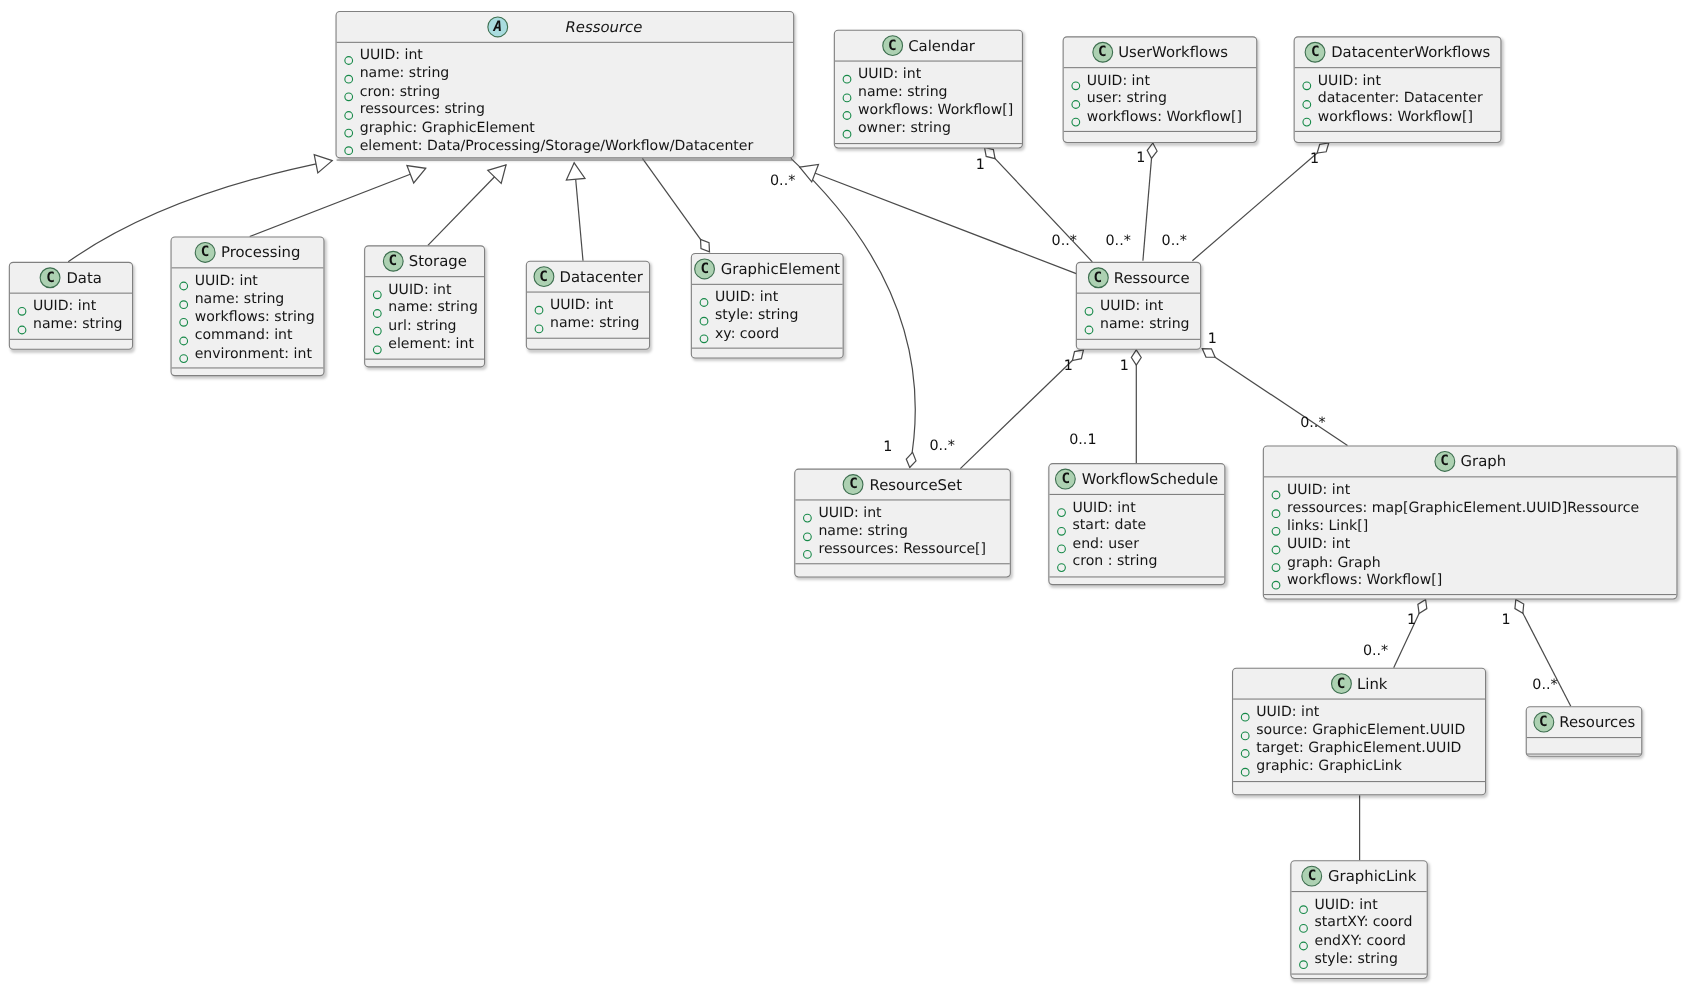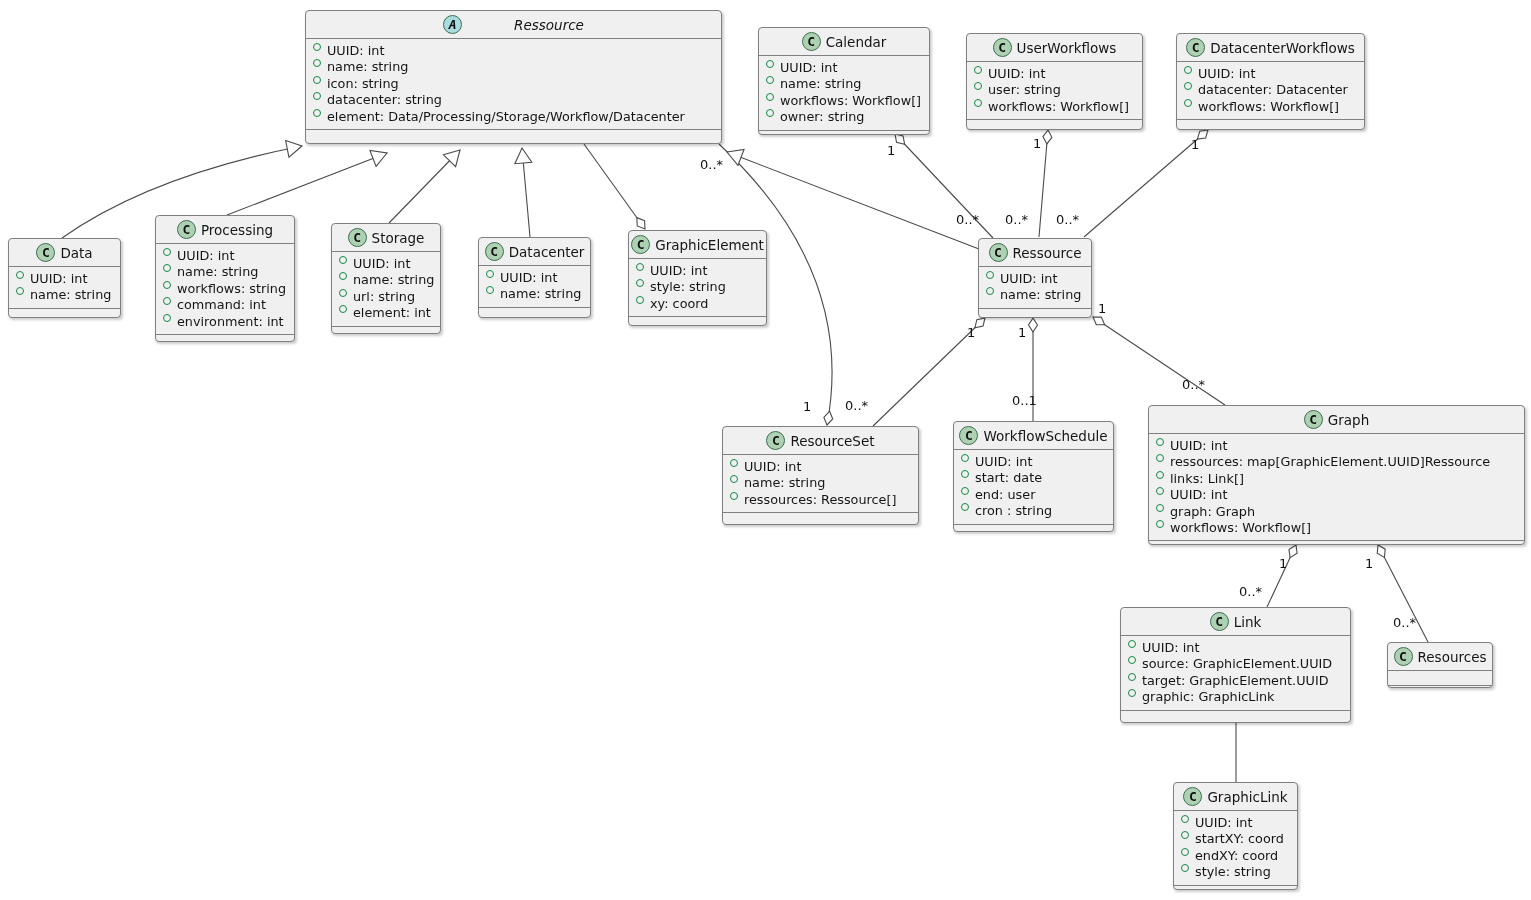--- a/index.html
+++ b/index.html
@@ -13,21 +13,21 @@
   .uml-title{display:flex;align-items:center;justify-content:center;gap:5px;height:27px;flex:none;
              border-bottom:1px solid var(--box_border,#808080);font-size:13.5px;
              color:var(--text_color,#121212);padding:0 6px;white-space:nowrap;}
   .uml-title.abstract .cname{font-style:italic;margin-left:47px;}
   .cicon{width:19px;height:19px;border-radius:50%;background:var(--icon_class_bg,#add1b2);
          border:1px solid #3d6e4f;display:flex;align-items:center;justify-content:center;
          font-family:"DejaVu Sans Mono","Liberation Mono",monospace;font-weight:bold;font-size:13px;
          color:#101010;flex:none;box-sizing:border-box;}
   .cicon.abstract{background:var(--icon_abstract_bg,#a9dcdf);font-style:italic;}
   .uml-attrs{flex:none;padding:4px 7px;border-bottom:1px solid var(--box_border,#808080);min-height:6px;}
-  .attr{display:flex;align-items:flex-start;gap:6px;white-space:nowrap;font-size:12.8px;
+  .attr{display:flex;align-items:flex-end;gap:6px;white-space:nowrap;font-size:12.8px;
         line-height:16.4px;color:var(--text_color,#151515);}
   .bullet{width:6px;height:6px;border:1.6px solid var(--bullet_green,#168948);border-radius:50%;
           flex:none;box-sizing:content-box;background:transparent;}
   .uml-methods{flex:1;}
   .mult{position:absolute;font-size:13px;color:#111;white-space:nowrap;}
 </style>
 </head>
 <body>
 
 <div class="canvas">
@@ -69,21 +69,21 @@
   <span class="mult" style="left:956px;top:212px">0..*</span>
   <span class="mult" style="left:1033px;top:136px">1</span>
   <span class="mult" style="left:1005px;top:212px">0..*</span>
   <span class="mult" style="left:1191px;top:137px">1</span>
   <span class="mult" style="left:1056px;top:212px">0..*</span>
   <span class="mult" style="left:803px;top:399px">1</span>
   <span class="mult" style="left:700px;top:157px">0..*</span>
   <span class="mult" style="left:967px;top:325px">1</span>
   <span class="mult" style="left:845px;top:398px">0..*</span>
   <span class="mult" style="left:1018px;top:325px">1</span>
-  <span class="mult" style="left:1012px;top:393px">0..1</span>
+  <span class="mult" style="left:972px;top:393px">0..1</span>
   <span class="mult" style="left:1098px;top:301px">1</span>
   <span class="mult" style="left:1182px;top:377px">0..*</span>
   <span class="mult" style="left:1279px;top:556px">1</span>
   <span class="mult" style="left:1239px;top:584px">0..*</span>
   <span class="mult" style="left:1365px;top:556px">1</span>
   <span class="mult" style="left:1393px;top:615px">0..*</span>
 
   <div class="uml-class" style="left:305px;top:10px;width:417px;height:134px">
     <div class="uml-title abstract">
       <span class="cicon abstract">A</span>
@@ -94,25 +94,29 @@
     <div class="attr">
           <span class="bullet"></span>
           <span>UUID: int</span>
         </div>
         <div class="attr">
           <span class="bullet"></span>
           <span>name: string</span>
         </div>
         <div class="attr">
           <span class="bullet"></span>
-          <span>icon: string</span>
-        </div>
-        <div class="attr">
-          <span class="bullet"></span>
-          <span>datacenter: string</span>
+          <span>cron: string</span>
+        </div>
+        <div class="attr">
+          <span class="bullet"></span>
+          <span>ressources: string</span>
+        </div>
+        <div class="attr">
+          <span class="bullet"></span>
+          <span>graphic: GraphicElement</span>
         </div>
         <div class="attr">
           <span class="bullet"></span>
           <span>element: Data/Processing/Storage/Workflow/Datacenter</span>
         </div>
       </div>
     <div class="uml-methods"></div>
   </div>
 
   <div class="uml-class" style="left:758px;top:27px;width:172px;height:108px">

